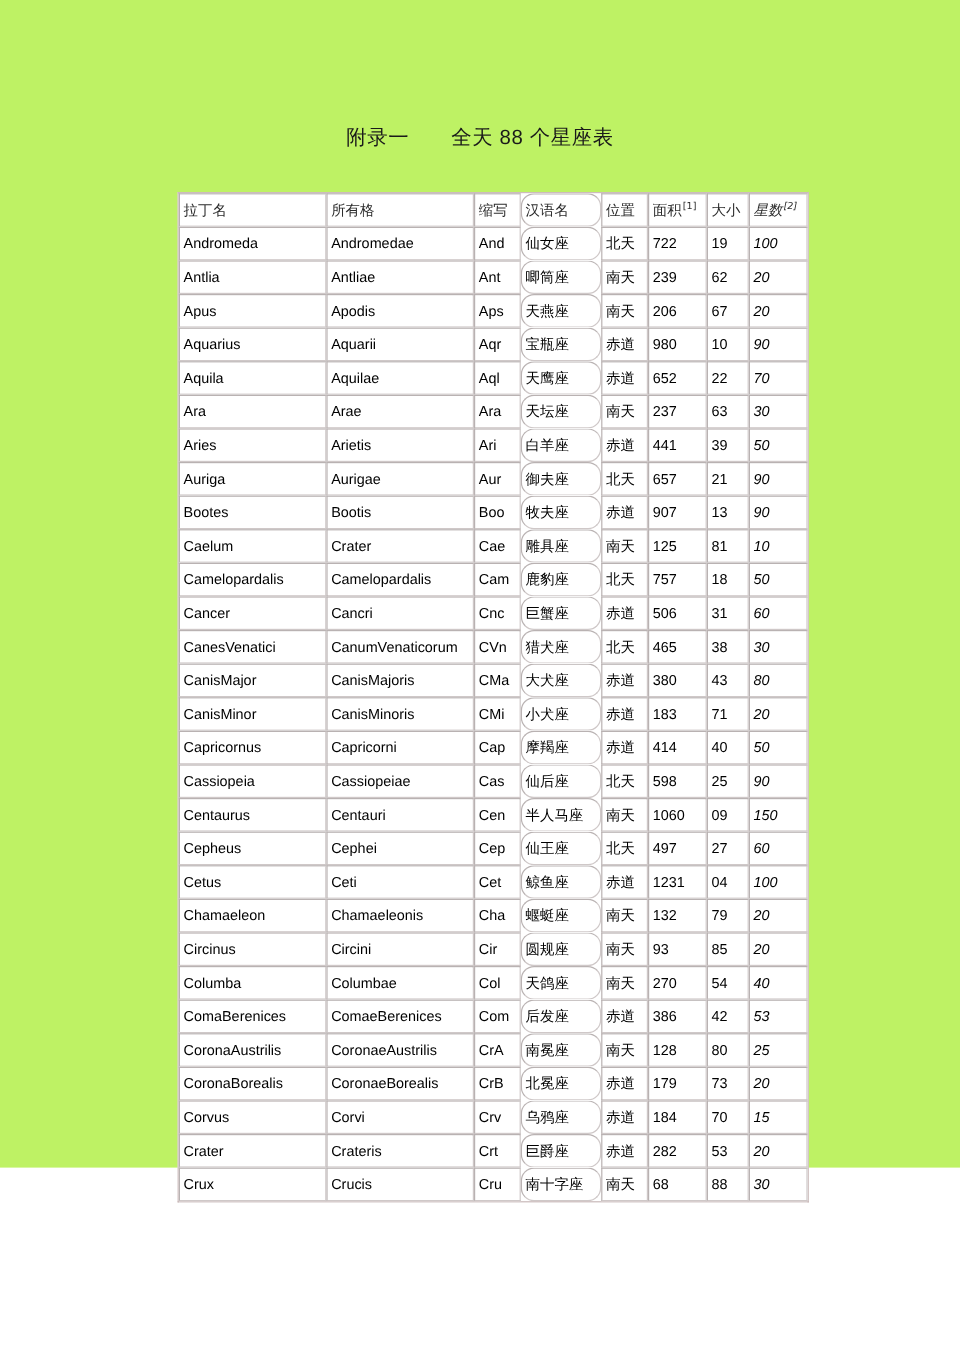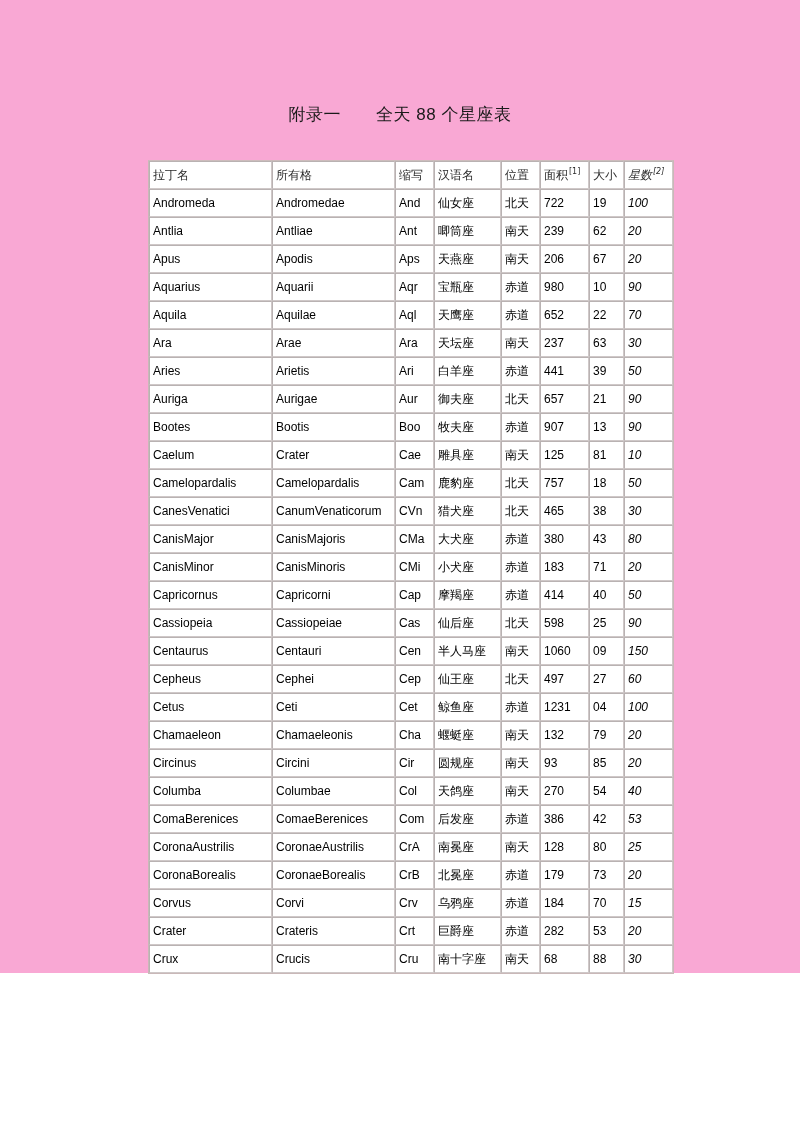--- a/index.html
+++ b/index.html
@@ -17,21 +17,21 @@
     overflow: hidden;
   }
 
   
   #page {
     position: absolute;
     left: 0;
     top: 0;
     width: 800px;
     height: 973px;
-    background: #f9a8d4;
+    background: #bef264;
   }
 
   
   #doc-title {
     position: absolute;
     left: 150px;
     top: 104px;
     width: 500px;
     text-align: center;
     font-size: 17px;
@@ -72,21 +72,21 @@
     overflow: hidden;
     white-space: nowrap;
     box-shadow: inset 0 0 0 1px #ffffff;
   }
   table.cons thead td {
     color: #2b2b2b;
   }
   td.c-latin   { width: 118px; }
   td.c-gen     { width: 118px; }
   td.c-abbr    { width: 34px; }
-  td.c-cn      { width: 62px; }
+  td.c-cn      { width: 62px; border-radius: 11px; }
   td.c-pos     { width: 34px; }
   td.c-area    { width: 44px; }
   td.c-size    { width: 30px; }
   td.c-stars   { width: 44px; font-style: italic; }
 
   .cn { font-family: "DejaVu Sans", "Liberation Sans", sans-serif; }
   sup.fn {
     font-size: 8px;
     vertical-align: super;
     line-height: 0;
@@ -220,20 +220,30 @@
             <td class="c-latin">Camelopardalis</td>
             <td class="c-gen">Camelopardalis</td>
             <td class="c-abbr">Cam</td>
             <td class="c-cn cn">鹿豹座</td>
             <td class="c-pos cn">北天</td>
             <td class="c-area">757</td>
             <td class="c-size">18</td>
             <td class="c-stars">50</td>
           </tr>
           <tr>
+            <td class="c-latin">Cancer</td>
+            <td class="c-gen">Cancri</td>
+            <td class="c-abbr">Cnc</td>
+            <td class="c-cn cn">巨蟹座</td>
+            <td class="c-pos cn">赤道</td>
+            <td class="c-area">506</td>
+            <td class="c-size">31</td>
+            <td class="c-stars">60</td>
+          </tr>
+          <tr>
             <td class="c-latin">CanesVenatici</td>
             <td class="c-gen">CanumVenaticorum</td>
             <td class="c-abbr">CVn</td>
             <td class="c-cn cn">猎犬座</td>
             <td class="c-pos cn">北天</td>
             <td class="c-area">465</td>
             <td class="c-size">38</td>
             <td class="c-stars">30</td>
           </tr>
           <tr>

